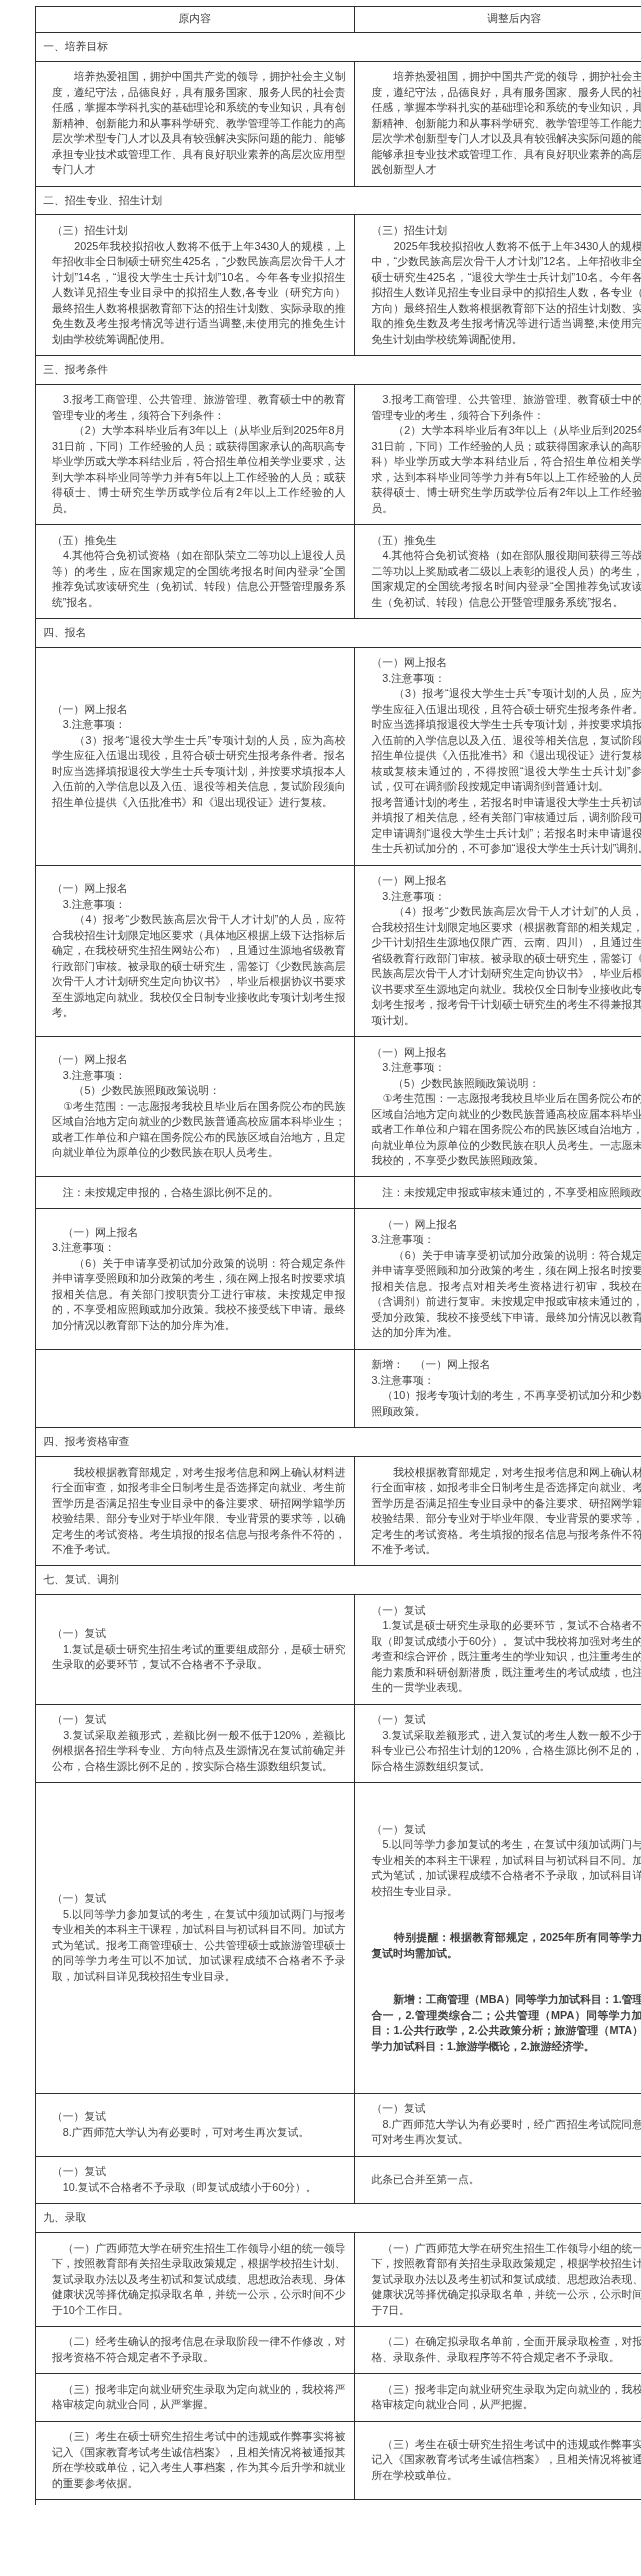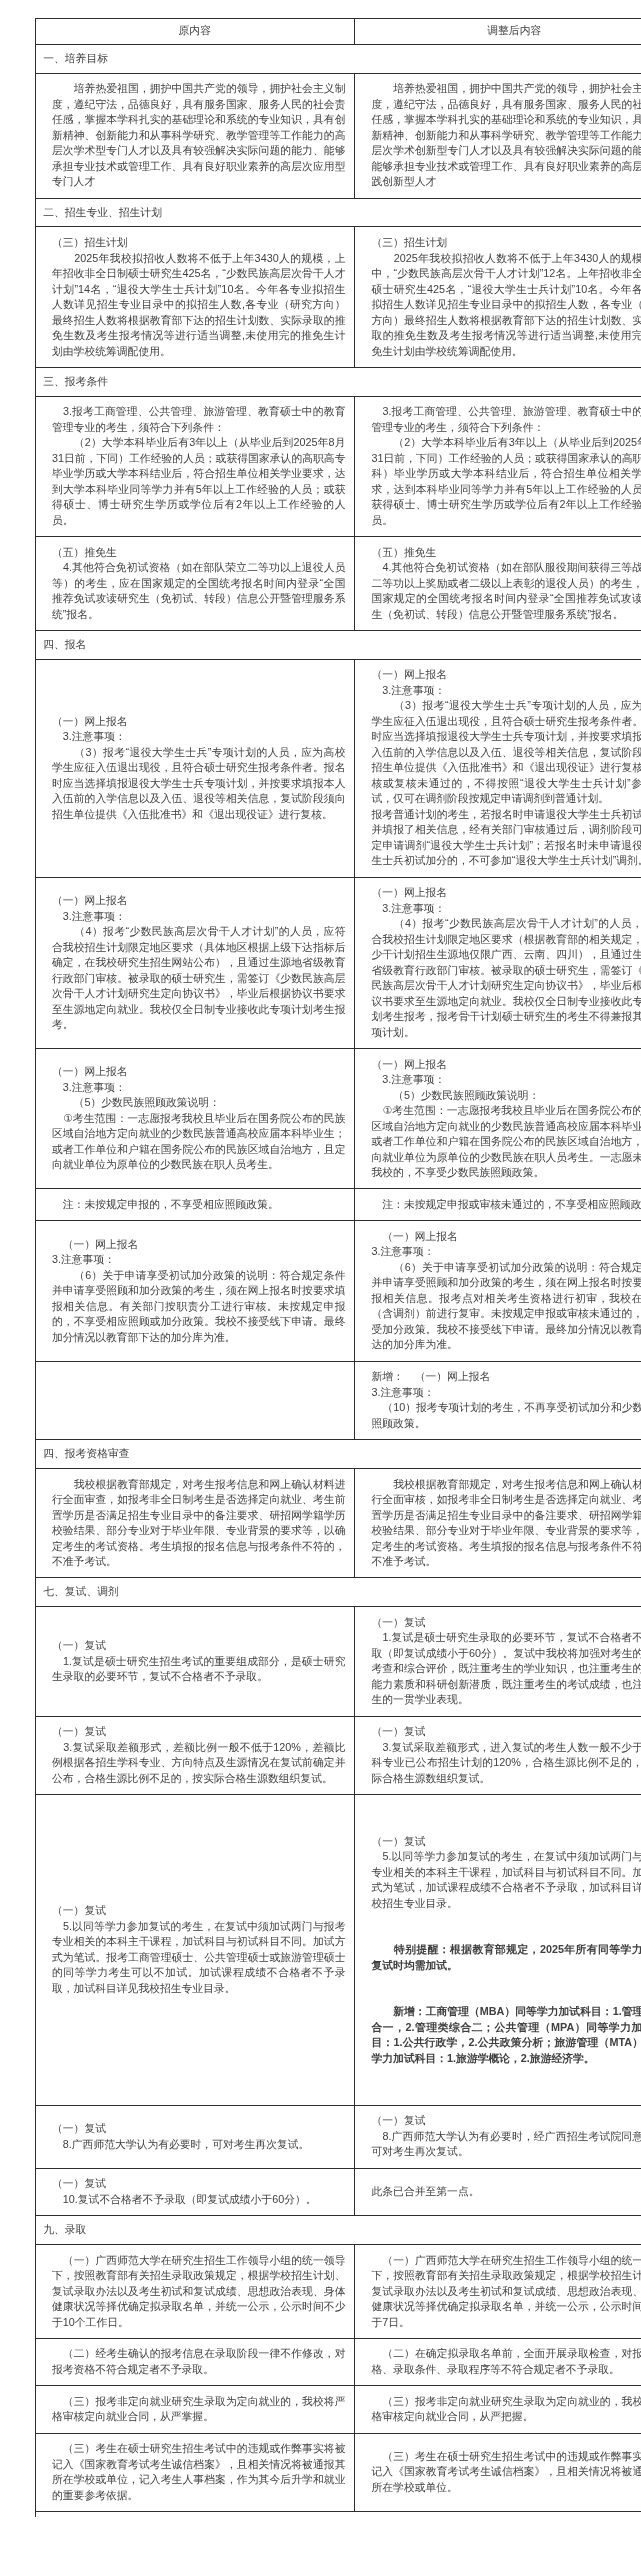--- a/index.html
+++ b/index.html
@@ -1,17 +1,17 @@
 <!DOCTYPE html>
 <html style="font-size:12.4px"><head>
 <meta charset="utf-8">
 <style>
   html,body{margin:0;padding:0;background:#ffffff;}
   body{font-family:"Liberation Sans","DejaVu Sans",sans-serif;color:#404040;}
-  .wrap{width:572px;margin:0 auto;padding-top:18px;}
+  .wrap{width:572px;margin:0 auto;padding-top:6px;}
   table{width:640px;border-collapse:collapse;table-layout:fixed;margin:0 auto;}
   th,td{border:0.8px solid #2e2e2e;color:#404040;font-size:10.8px;vertical-align:middle;word-break:break-all;}
   th{font-weight:normal;text-align:center;padding:5.4px 4.6px;font-size:10.8px;}
   tr.section-row td{padding:6.2px 7.7px;text-align:left;line-height:15.5px;}
   td.cell{padding:7.7px 8.5px;line-height:15.5px;}
   .txt{white-space:pre-wrap;text-align:justify;margin-left:8px;}
   .txt p{margin:0;white-space:pre-wrap;}
   .bold{font-weight:bold;}
   tr.partial-row td{height:4.6px;border-bottom:none;padding:0;}
 </style>
@@ -118,21 +118,21 @@
           </td>
       <td class="cell">
             <div class="txt">（一）网上报名
 　3.注意事项：
 　　（5）少数民族照顾政策说明：
 　①考生范围：一志愿报考我校且毕业后在国务院公布的民族区域自治地方定向就业的少数民族普通高校应届本科毕业生；或者工作单位和户籍在国务院公布的民族区域自治地方，且定向就业单位为原单位的少数民族在职人员考生。一志愿未报考我校的，不享受少数民族照顾政策。</div>
           </td>
     </tr>
     <tr>
       <td class="cell">
-            <div class="txt">　注：未按规定申报的，不享受相应照顾政策。</div>
+            <div class="txt">　注：未按规定申报的，合格生源比例不足的。</div>
           </td>
       <td class="cell">
             <div class="txt">　注：未按规定申报或审核未通过的，不享受相应照顾政策。</div>
           </td>
     </tr>
     <tr>
       <td class="cell">
             <div class="txt">　（一）网上报名
 3.注意事项：
 　　（6）关于申请享受初试加分政策的说明：符合规定条件并申请享受照顾和加分政策的考生，须在网上报名时按要求填报相关信息。有关部门按职责分工进行审核。未按规定申报的，不享受相应照顾或加分政策。我校不接受线下申请。最终加分情况以教育部下达的加分库为准。</div>

